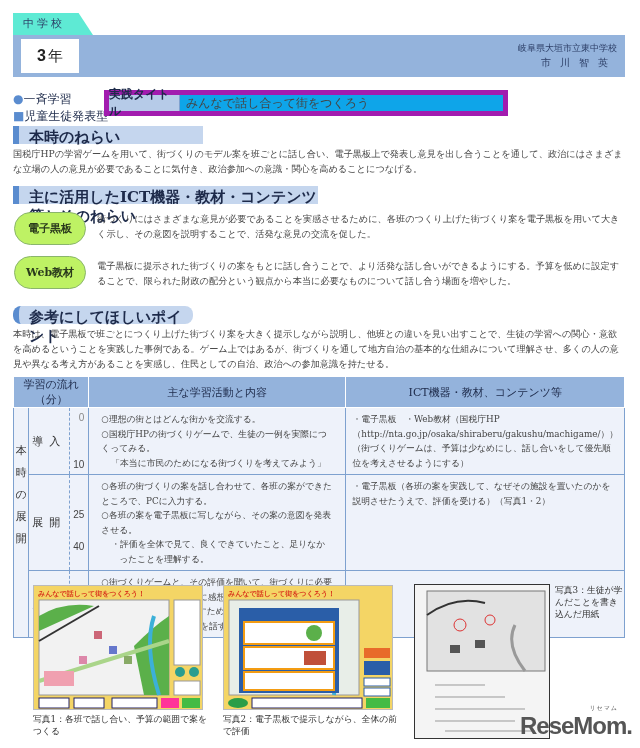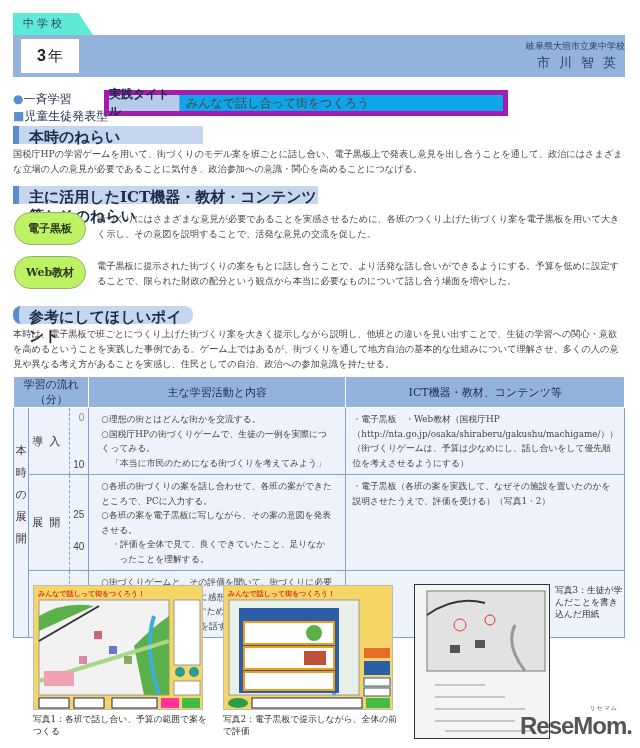--- a/index.html
+++ b/index.html
@@ -18,23 +18,23 @@
       position: absolute; left: 0; top: 22px; width: 612px; height: 42px;
       background: #94b3dc; display: flex; align-items: center;
     }
     .grade-box {
       margin-left: 8px; width: 58px; height: 34px; background: #fff;
       display: flex; align-items: center; justify-content: center;
       font-size: 15px; color: #222;
     }
     .grade-box b { font-family: "Liberation Sans", sans-serif; font-size: 16px; margin-right: 2px; }
     .main-title { margin-left: 28px; font-size: 16px; color: #1d2a4a; letter-spacing: 0.5px; white-space: nowrap; }
-    .author { margin-left: auto; text-align: right; color: #2c3e66; }
+    .author { margin-left: auto; margin-right: 8px; text-align: right; color: #2c3e66; }
     .author .school { font-size: 9px; }
-    .author .name { font-size: 13px; letter-spacing: 9px; margin-top: 1px; font-family: Liberation Mono, monospace; }
+    .author .name { font-size: 10px; letter-spacing: 9px; margin-top: 1px; font-family: Liberation Mono, monospace; }
 
     .legend { position: absolute; left: 13px; top: 91px; font-size: 12px; color: #1d2a4a; line-height: 17px; }
     .legend .dot { color: #5a8ccf; }
     .legend .sq { color: #5a8ccf; }
 
     .practice { position: absolute; left: 104px; top: 90px; width: 404px; height: 26px; border: 5px solid #a21caf; display: flex; }
     .practice .label { width: 71px; background: #b6cbe8; font-size: 12px; font-weight: bold; display: flex; align-items: center; justify-content: center; color: #1d2a4a; border-right: 1px solid #7ea1cf; }
     .practice .value { flex: 1; background: #0ea5e9; font-size: 12px; padding-left: 6px; display: flex; align-items: center; color: #444; }
 
     .sec-head {

